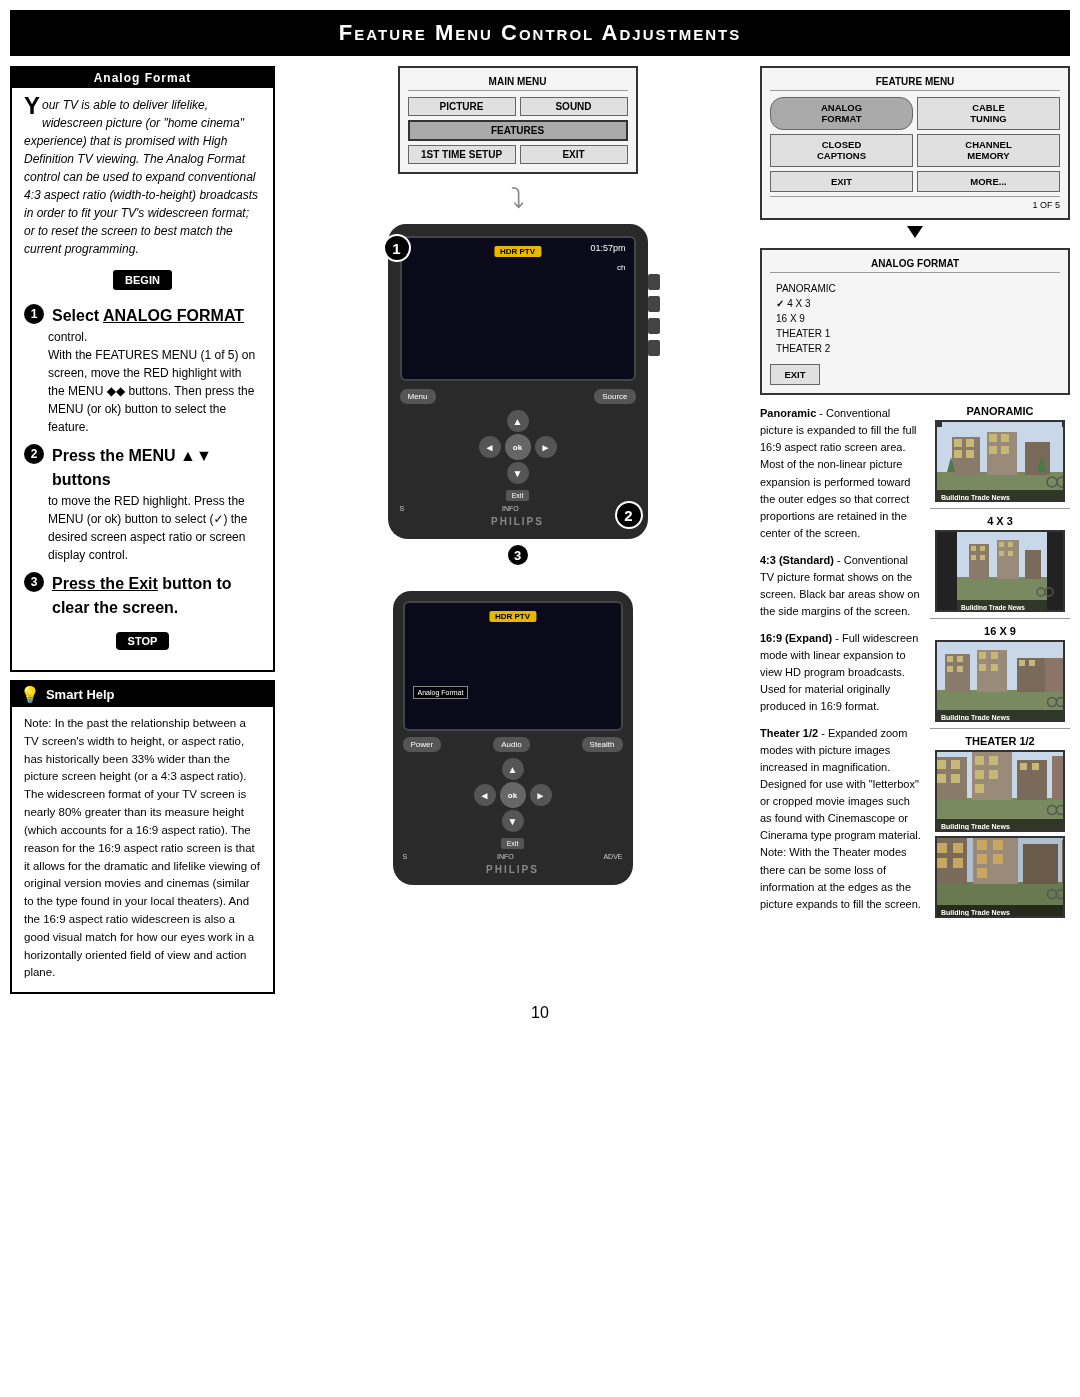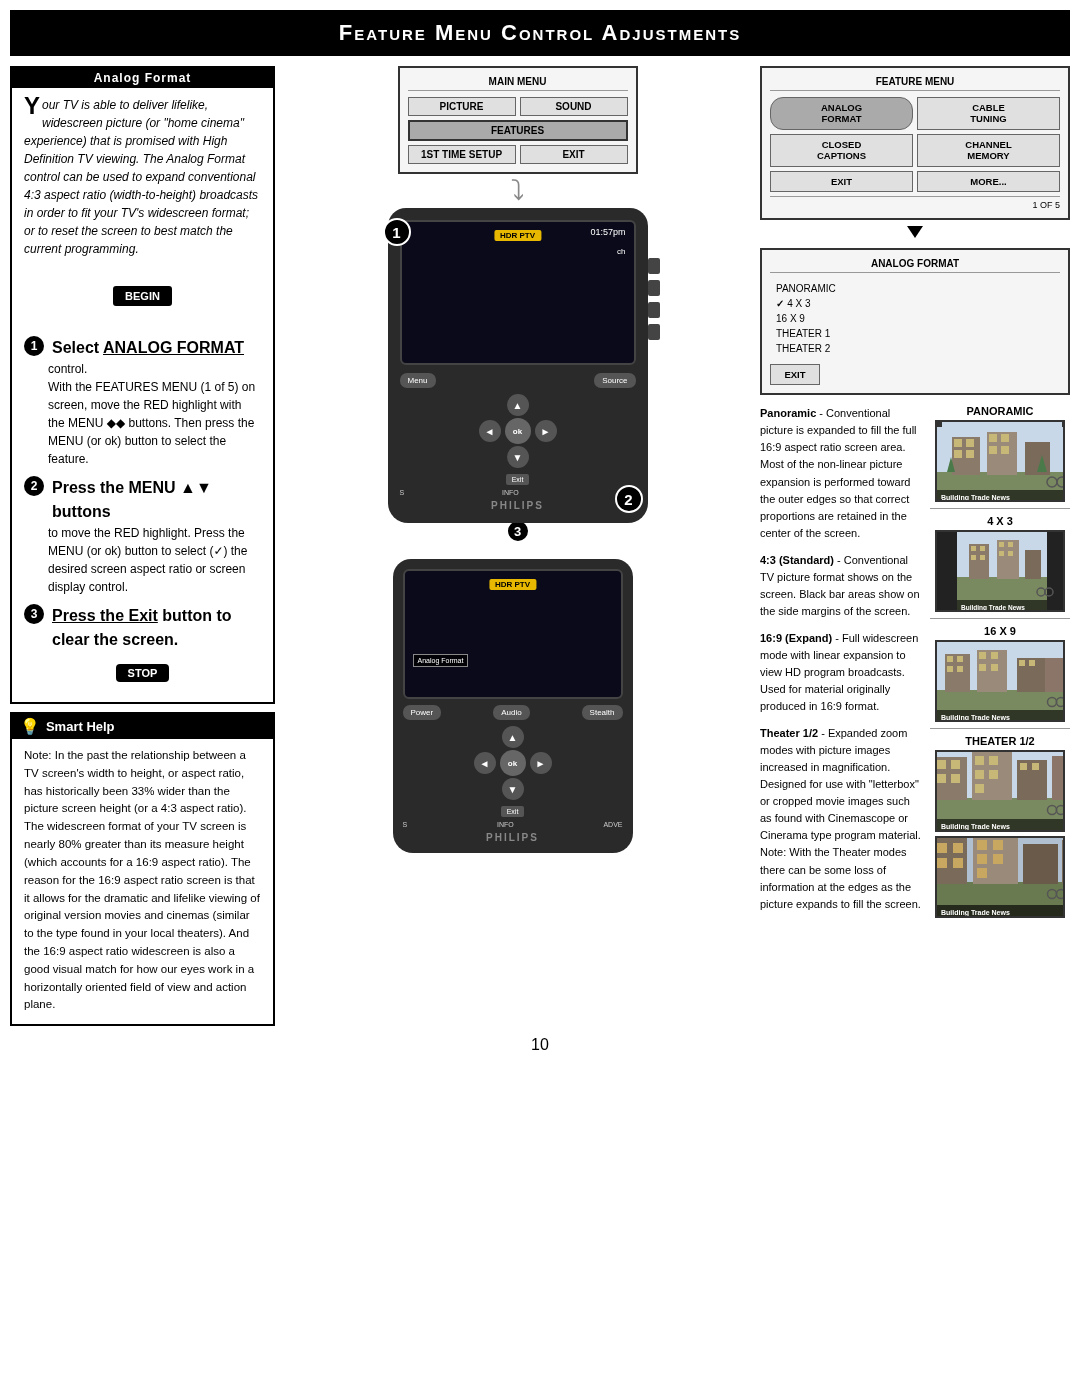--- a/index.html
+++ b/index.html
@@ -76,21 +76,21 @@
       font-style: normal;
     }
     .begin-btn {
       display: inline-block;
       background: #000;
       color: #fff;
       font-weight: bold;
       font-size: 11px;
       padding: 2px 10px;
       border-radius: 3px;
-      margin: 22px auto;
+      margin: 6px auto;
       text-align: center;
       border: 2px solid #000;
     }
     .begin-wrapper {
       text-align: center;
       margin: 6px 0;
     }
 
     
     .step {
@@ -162,21 +162,21 @@
       font-size: 11.5px;
       line-height: 1.55;
     }
 
     
     .center-col {
       flex: 1;
       display: flex;
       flex-direction: column;
       align-items: center;
-      gap: 6px;
+      gap: 14px;
     }
 
     
     .menu-screenshot {
       border: 2px solid #333;
       background: #f5f5f5;
       padding: 8px;
       width: 240px;
       font-size: 10px;
     }

